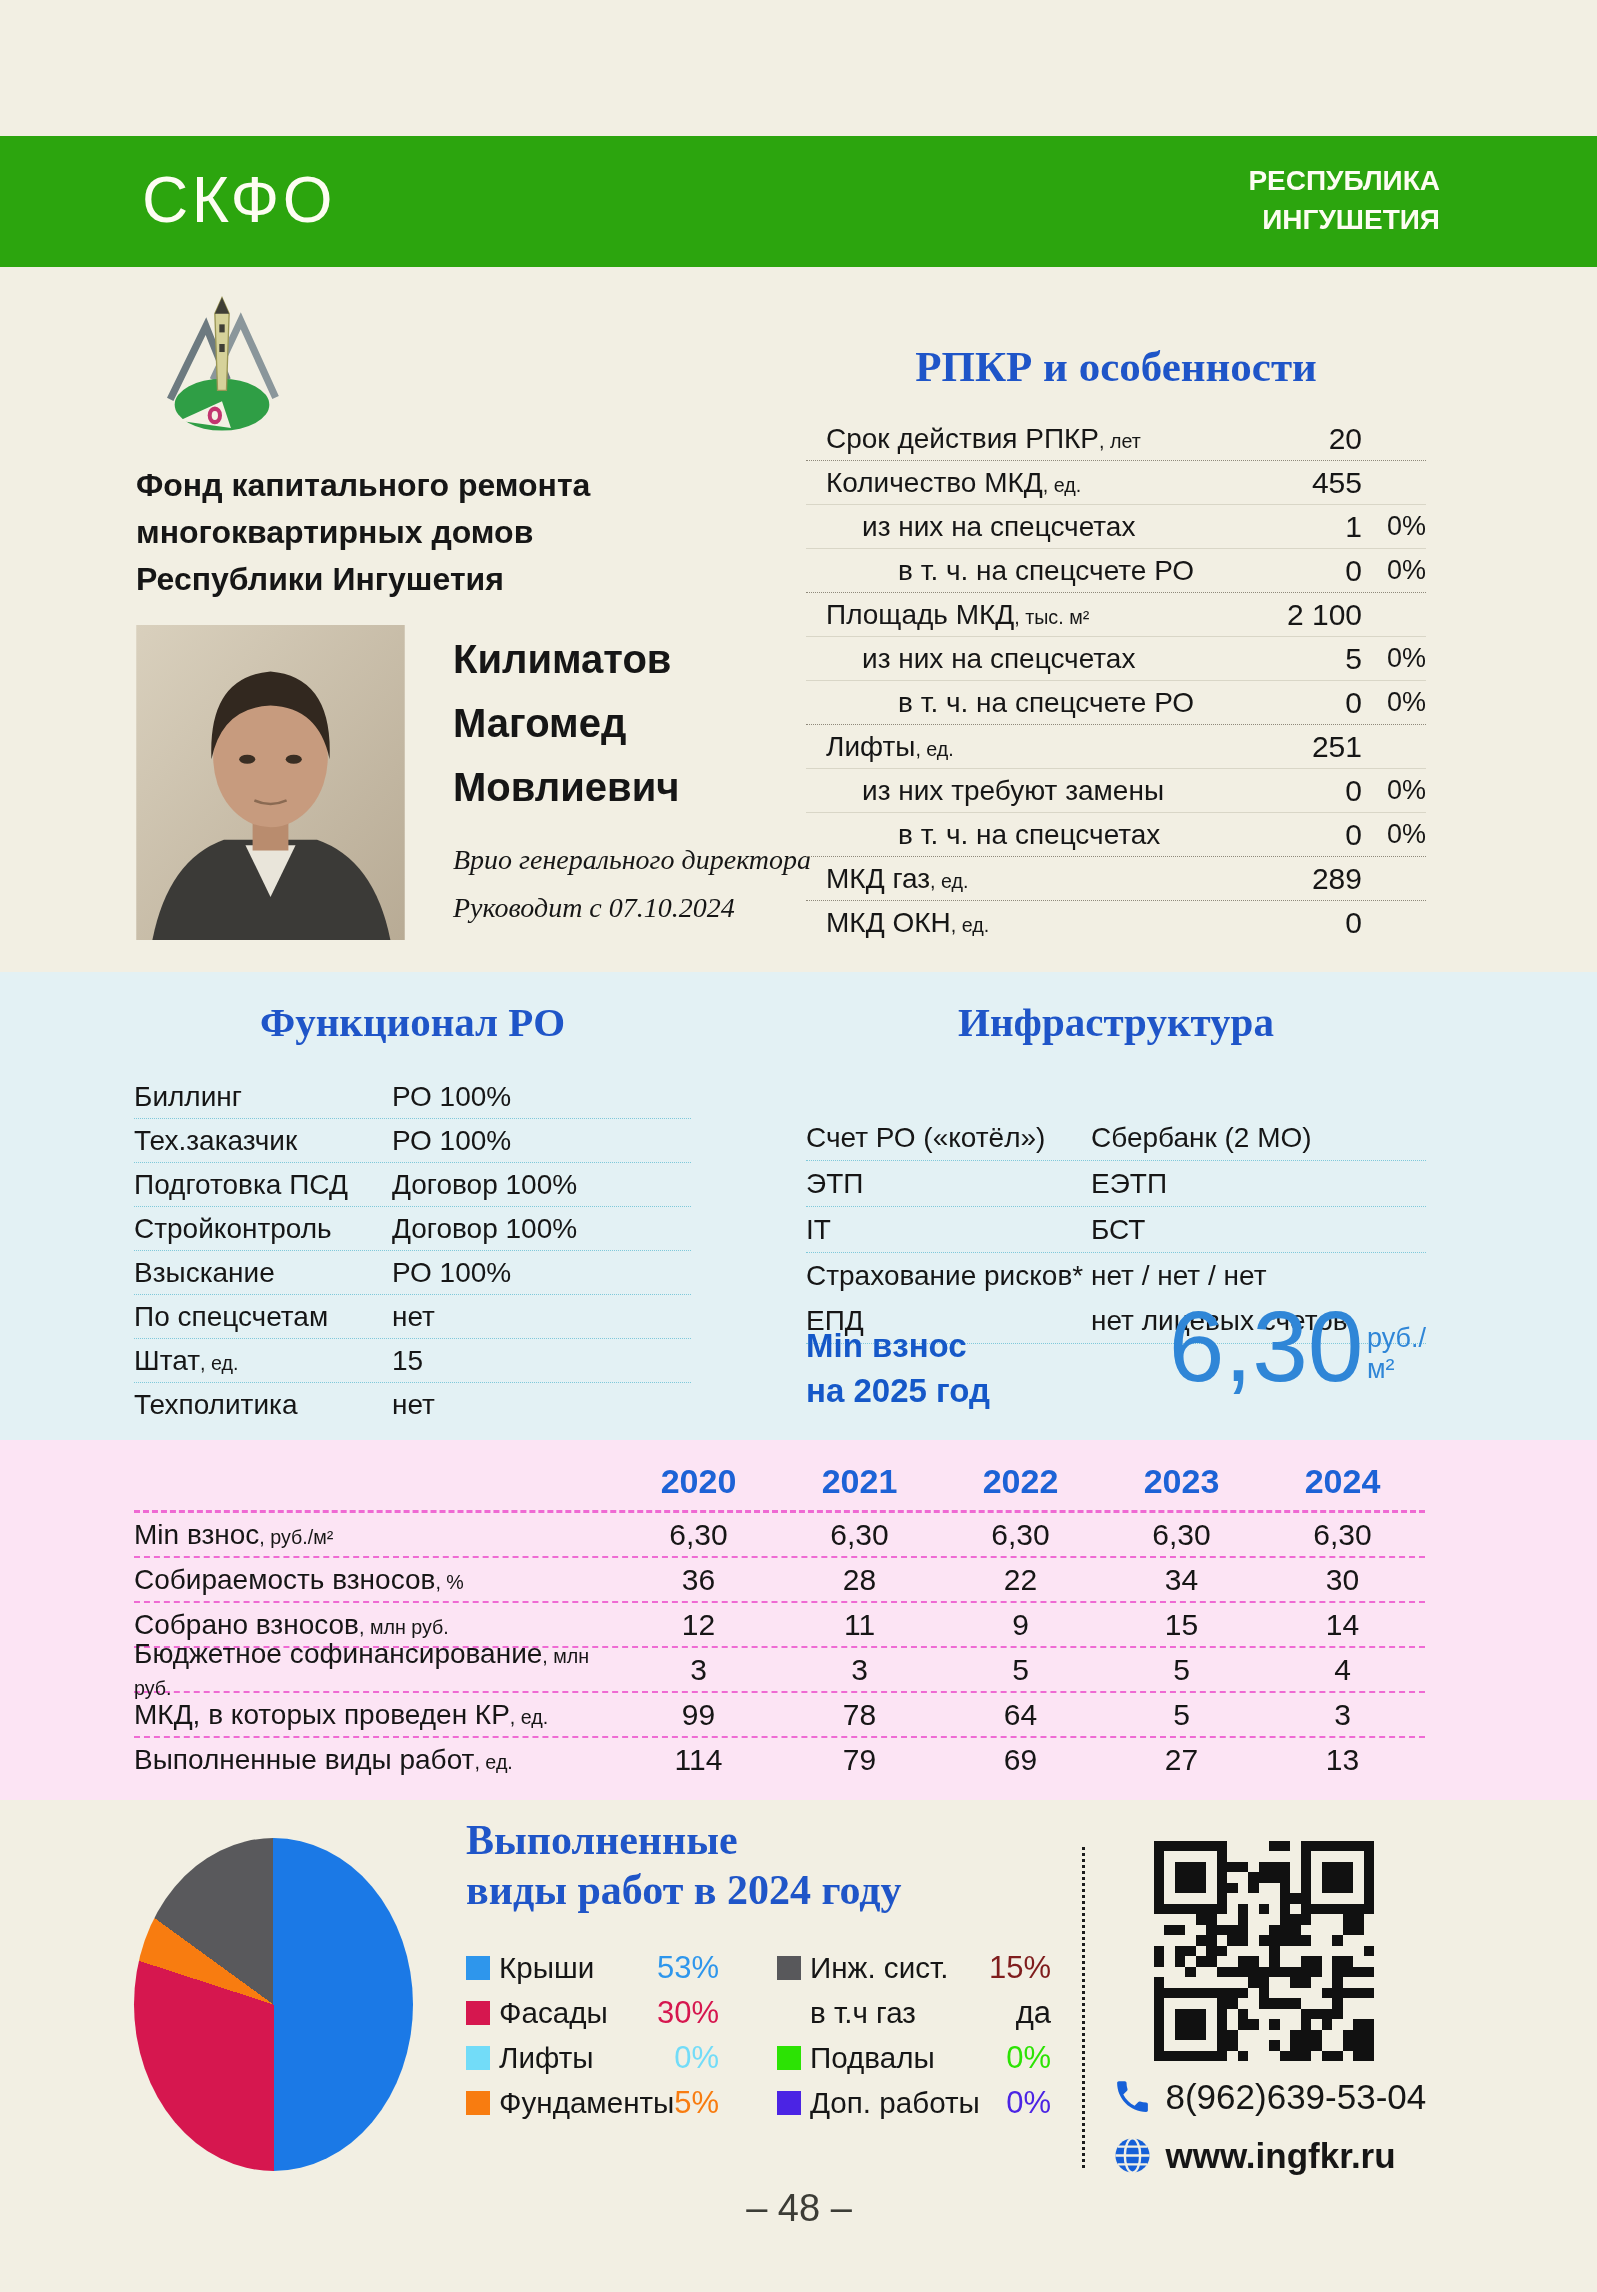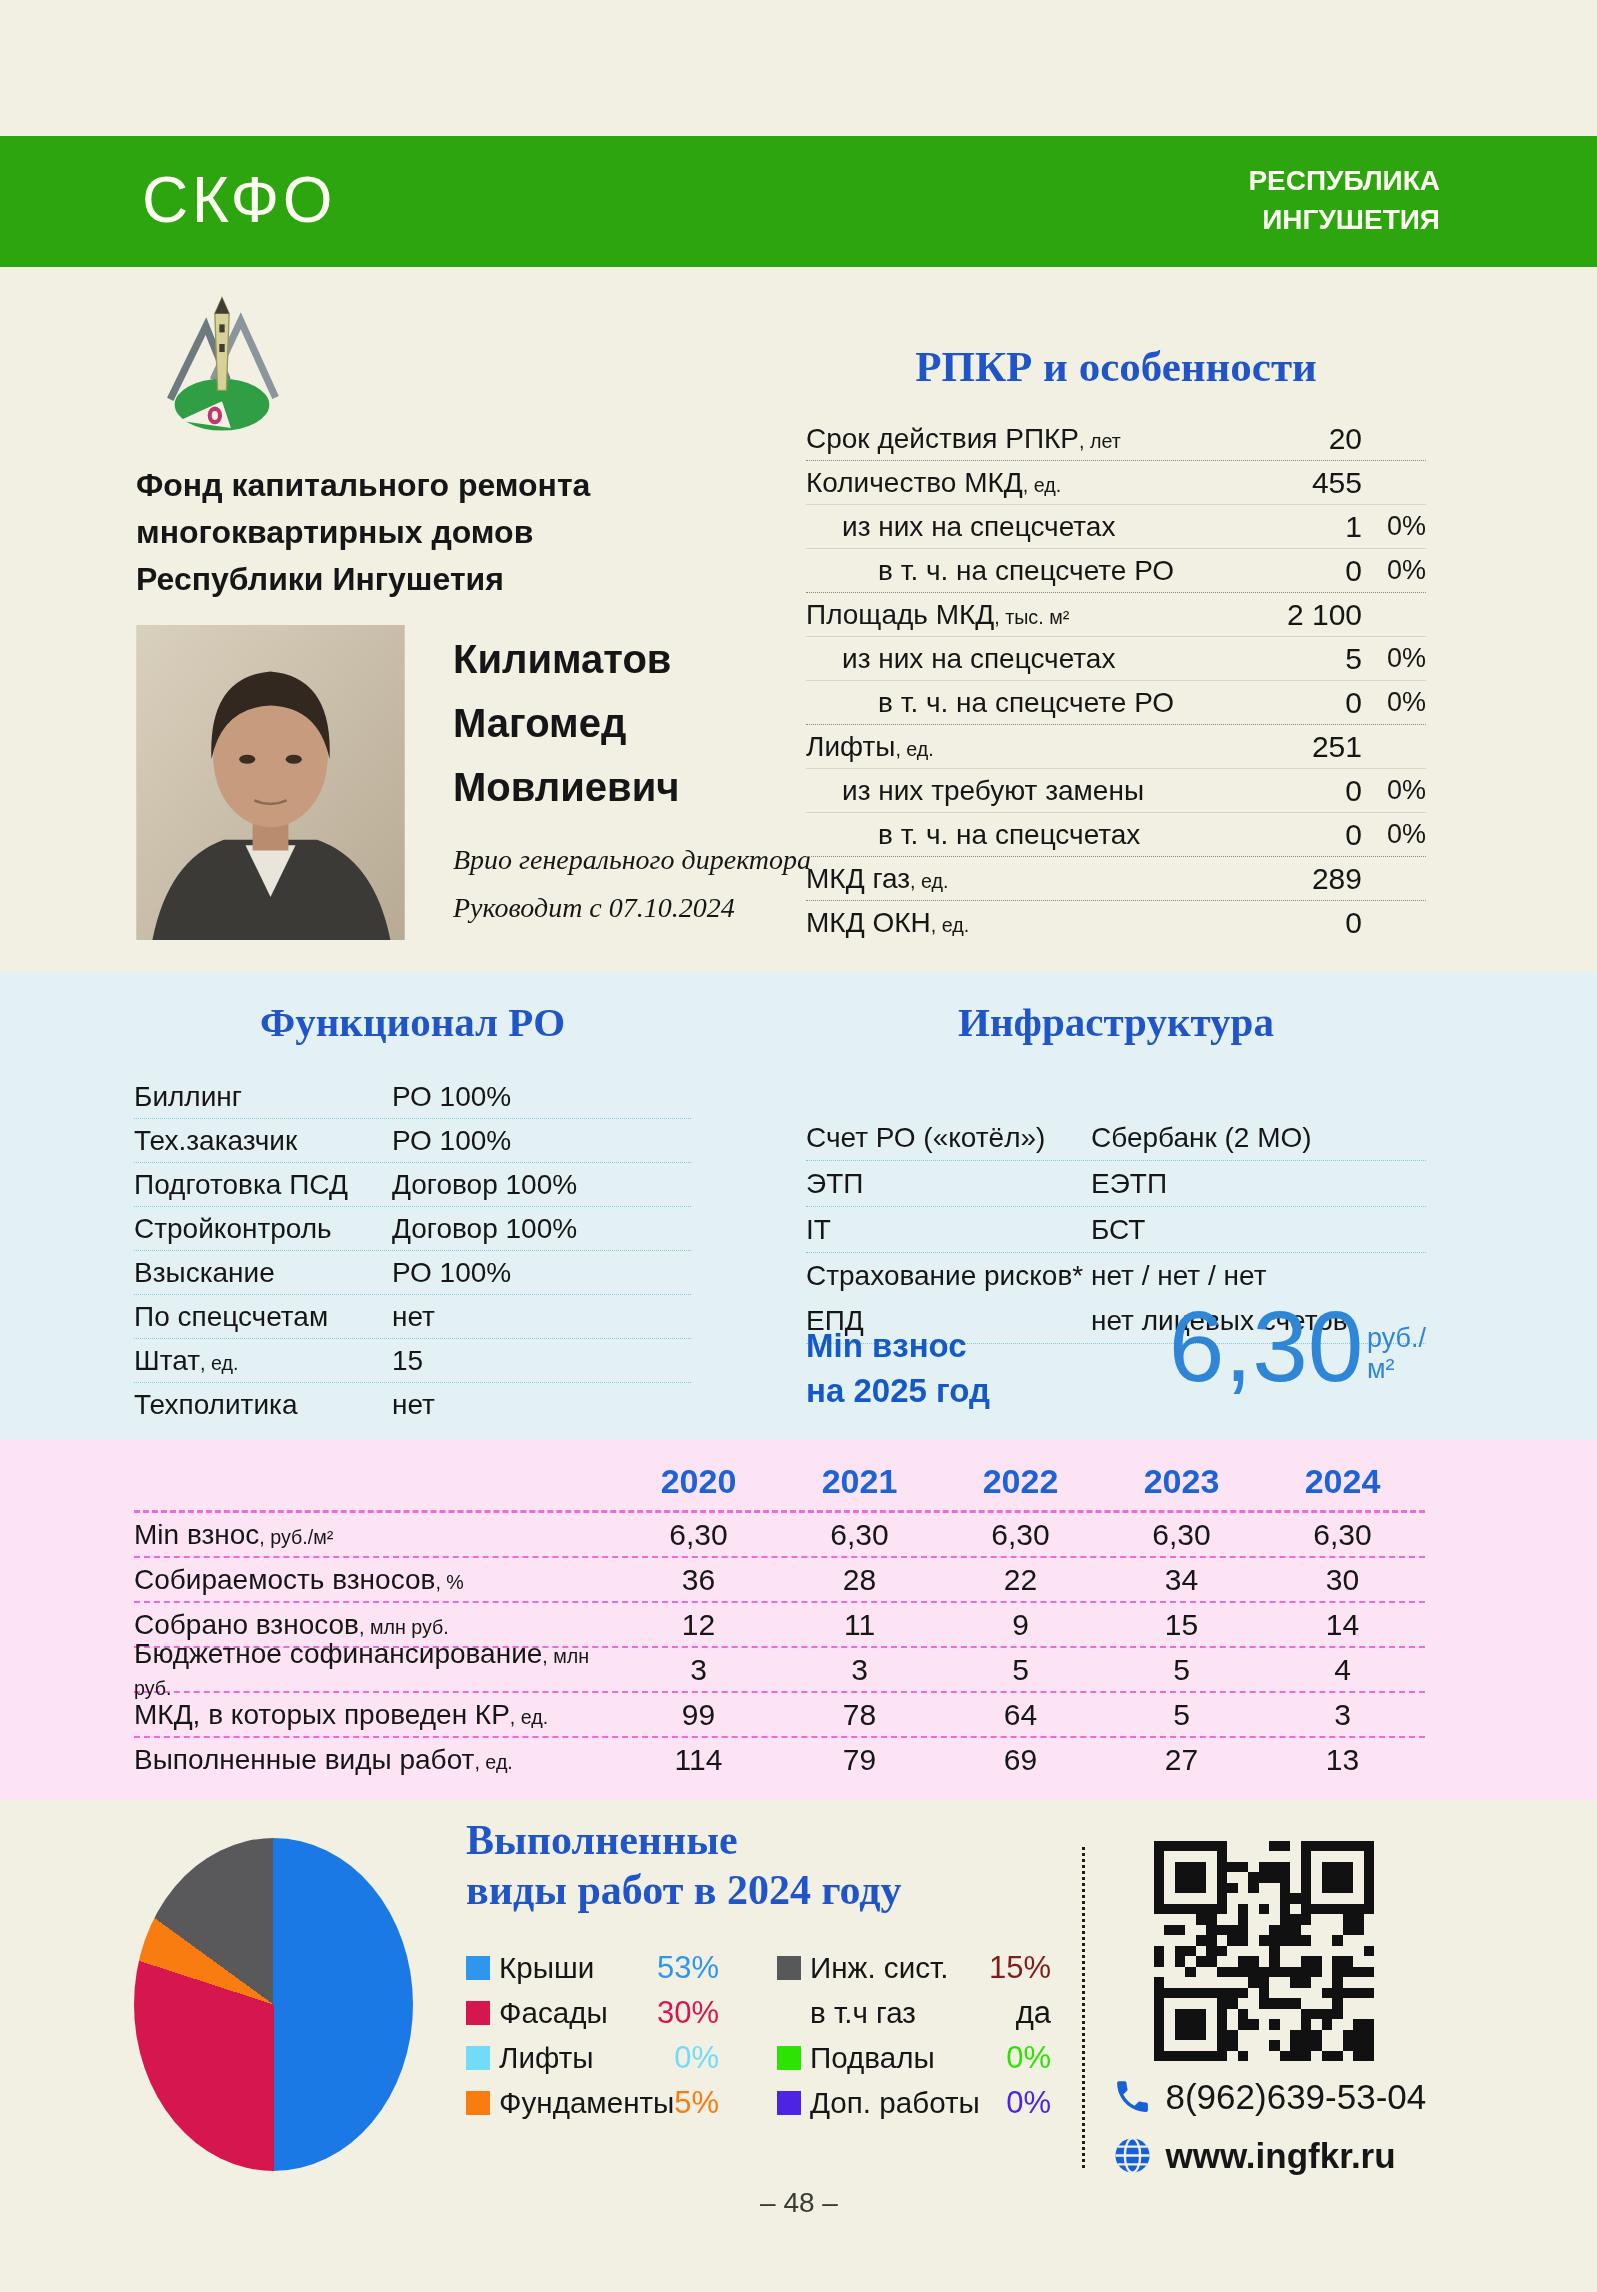--- a/index.html
+++ b/index.html
@@ -18,21 +18,21 @@
   .dir-pos{position:absolute;left:453px;top:844px;font-size:28px;font-style:italic;font-family:"Liberation Serif",serif;}
   .dir-since{position:absolute;left:453px;top:892px;font-size:28px;font-style:italic;font-family:"Liberation Serif",serif;}
   
   .h-blue{font-family:"Liberation Serif",serif;font-weight:700;color:#1f55c8;text-align:center;}
   .rpkr-title{position:absolute;left:806px;top:342px;width:620px;font-size:43px;}
   
   .rpkr{position:absolute;left:806px;top:417px;width:620px;}
   .rrow{display:flex;align-items:center;height:43px;border-bottom:0.9px solid #d9d6c7;}
   .rrow.g{border-bottom:1.8px dotted #8f897b;}
   .rrow.end{border-bottom:none;}
-  .rlabel{flex:1;font-size:28px;}
+  .rlabel{flex:1;font-size:28px;margin-left:20px;}
   .rlabel .unit{font-size:19.7px;}
   .rlabel.i1{padding-left:36px;}
   .rlabel.i2{padding-left:72px;}
   .rval{width:100px;text-align:right;font-size:30px;}
   .rpct{width:64px;text-align:right;font-size:27px;}
   
   .band-blue{position:absolute;left:0;top:972px;width:100%;height:468px;background:#e3f1f4;}
   .func-title{position:absolute;left:134px;top:998px;width:557px;font-size:41px;}
   .infra-title{position:absolute;left:806px;top:998px;width:620px;font-size:41px;}
   .func{position:absolute;left:134px;top:1075px;width:557px;}
@@ -72,21 +72,21 @@
   .lrow.sub .llab{padding-left:33px;}
   .lpct{font-size:31px;text-align:right;}
   .vdivider{position:absolute;left:1082px;top:1847px;height:321px;border-left:3.6px dotted #1c1c1c;}
   .qr{position:absolute;left:1154px;top:1841px;width:220px;height:220px;}
   .contact{position:absolute;left:1112px;display:flex;align-items:center;}
   .contact.phone{top:2076px;}
   .contact.web{top:2135px;align-items:flex-end;}
   .contact .cicon{width:41px;height:41px;margin-right:12.5px;flex:none;}
   .contact .ctext{font-size:35px;font-weight:500;}
   .contact.web .ctext{font-weight:700;}
-  .page-num{position:absolute;left:0;top:2187px;width:100%;text-align:center;font-size:28px;color:#3c3c36;}
+  .page-num{position:absolute;left:0;top:2187px;width:100%;text-align:center;font-size:38px;color:#3c3c36;}
 </style>
 </head>
 <body>
 
 <div class="page">
 
   <div class="green-bar">
     <div class="skfo">СКФО</div>
     <div class="republic">
       <div>РЕСПУБЛИКА</div>

